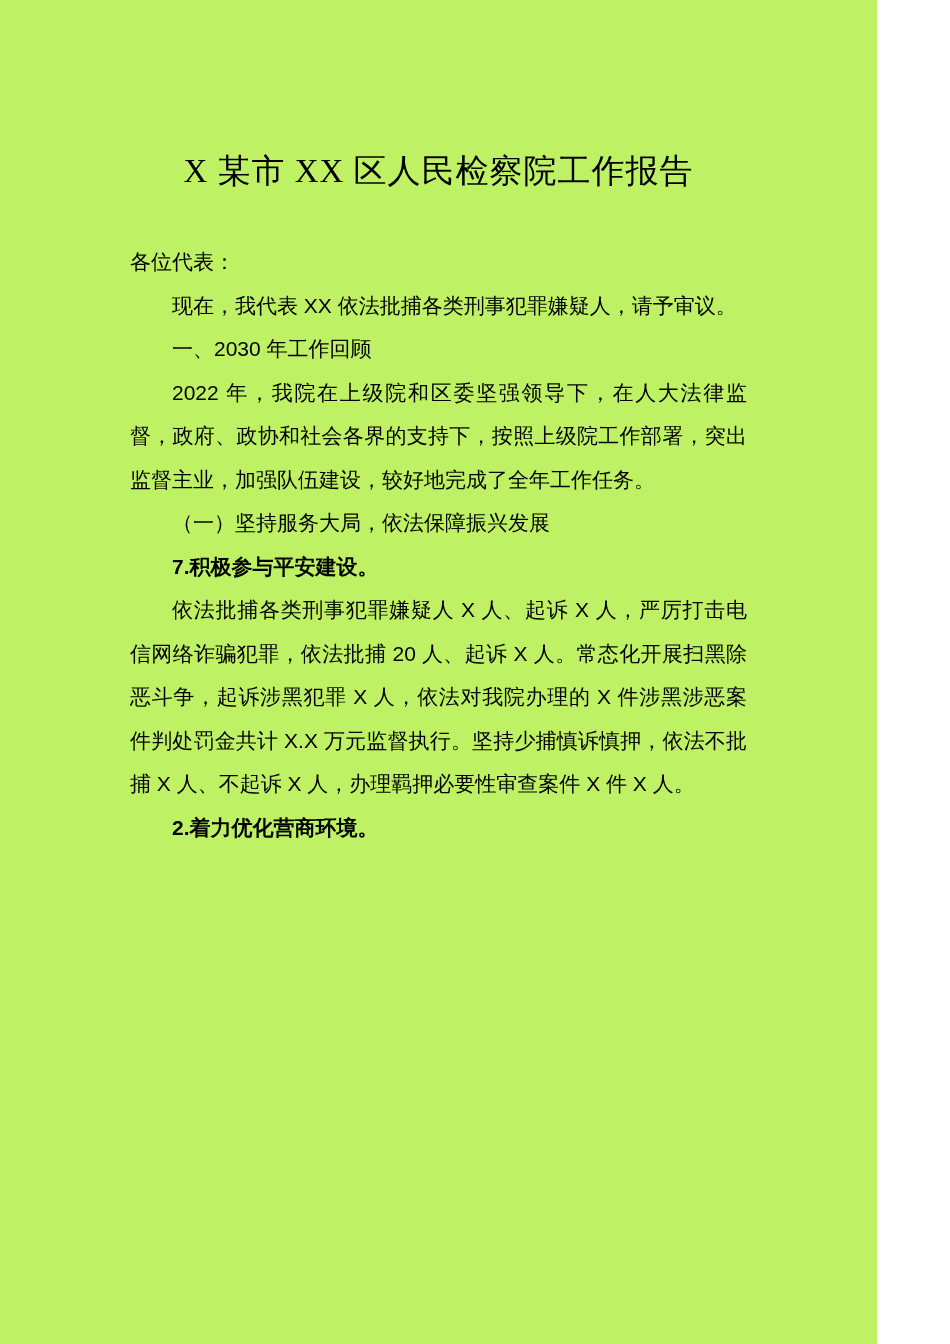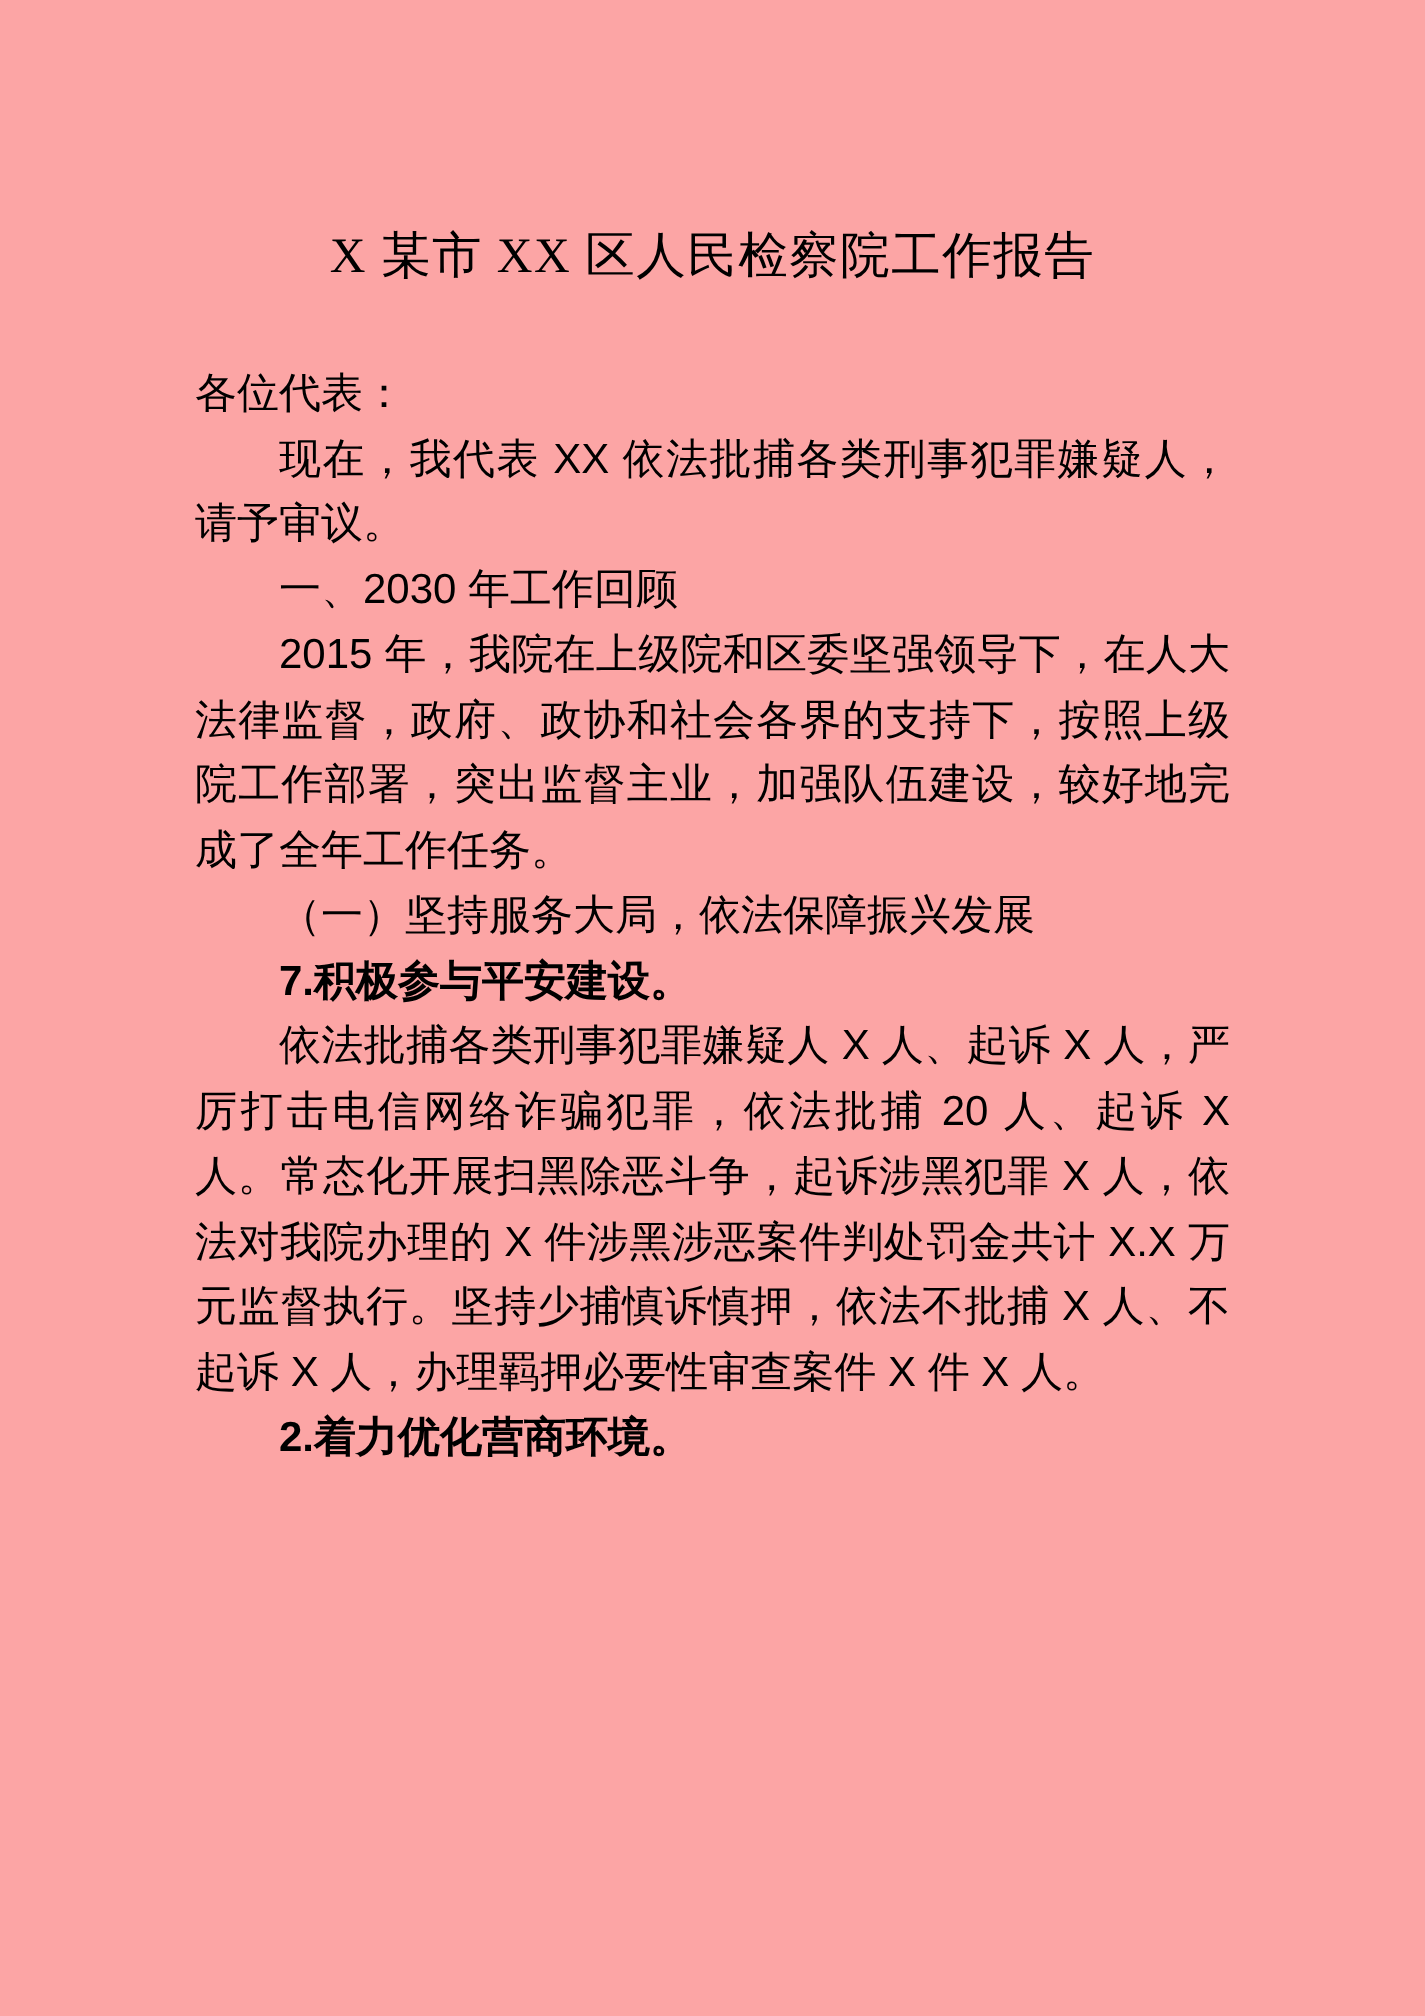--- a/index.html
+++ b/index.html
@@ -8,39 +8,39 @@
     background: #ffffff;
   }
   body {
     width: 950px;
     height: 1344px;
     overflow: hidden;
     box-sizing: border-box;
     color: #000000;
   }
   .page {
-    width: 950px;
+    width: 877px;
     height: 1344px;
     box-sizing: border-box;
     padding: 148px 130px 37px 130px;
-    background: #fca5a5;
+    background: #bef264;
   }
   .doc-title {
     font-family: "Liberation Serif", "DejaVu Serif", serif;
     font-weight: normal;
     font-size: 33px;
     line-height: 46px;
     text-align: center;
     max-width: 530px;
     margin: 0 auto 46px auto;
     letter-spacing: 1px;
   }
   .doc-body {
     font-family: "Liberation Sans", "DejaVu Sans", sans-serif;
-    font-size: 28px;
+    font-size: 21px;
     line-height: 43.5px;
     margin-top: 24px;
   }
   .para {
     margin: 0;
     text-align: justify;
     text-indent: 2em;
     word-break: break-all;
   }
   .para.no-indent {
@@ -56,21 +56,21 @@
 <div class="page">
   <h1 class="doc-title">X 某市 XX 区人民检察院工作报告</h1>
 
   <div class="doc-body">
     <p class="para no-indent">各位代表：</p>
 
     <p class="para">现在，我代表 XX 依法批捕各类刑事犯罪嫌疑人，请予审议。</p>
 
     <p class="para">一、2030 年工作回顾</p>
 
-    <p class="para">2015 年，我院在上级院和区委坚强领导下，在人大法律监督，政府、政协和社会各界的支持下，按照上级院工作部署，突出监督主业，加强队伍建设，较好地完成了全年工作任务。</p>
+    <p class="para">2022 年，我院在上级院和区委坚强领导下，在人大法律监督，政府、政协和社会各界的支持下，按照上级院工作部署，突出监督主业，加强队伍建设，较好地完成了全年工作任务。</p>
 
     <p class="para">（一）坚持服务大局，依法保障振兴发展</p>
 
     <p class="para bold">7.积极参与平安建设。</p>
 
     <p class="para">依法批捕各类刑事犯罪嫌疑人 X 人、起诉 X 人，严厉打击电信网络诈骗犯罪，依法批捕 20 人、起诉 X 人。常态化开展扫黑除恶斗争，起诉涉黑犯罪 X 人，依法对我院办理的 X 件涉黑涉恶案件判处罚金共计 X.X 万元监督执行。坚持少捕慎诉慎押，依法不批捕 X 人、不起诉 X 人，办理羁押必要性审查案件 X 件 X 人。</p>
 
     <p class="para bold">2.着力优化营商环境。</p>
 
   </div>

